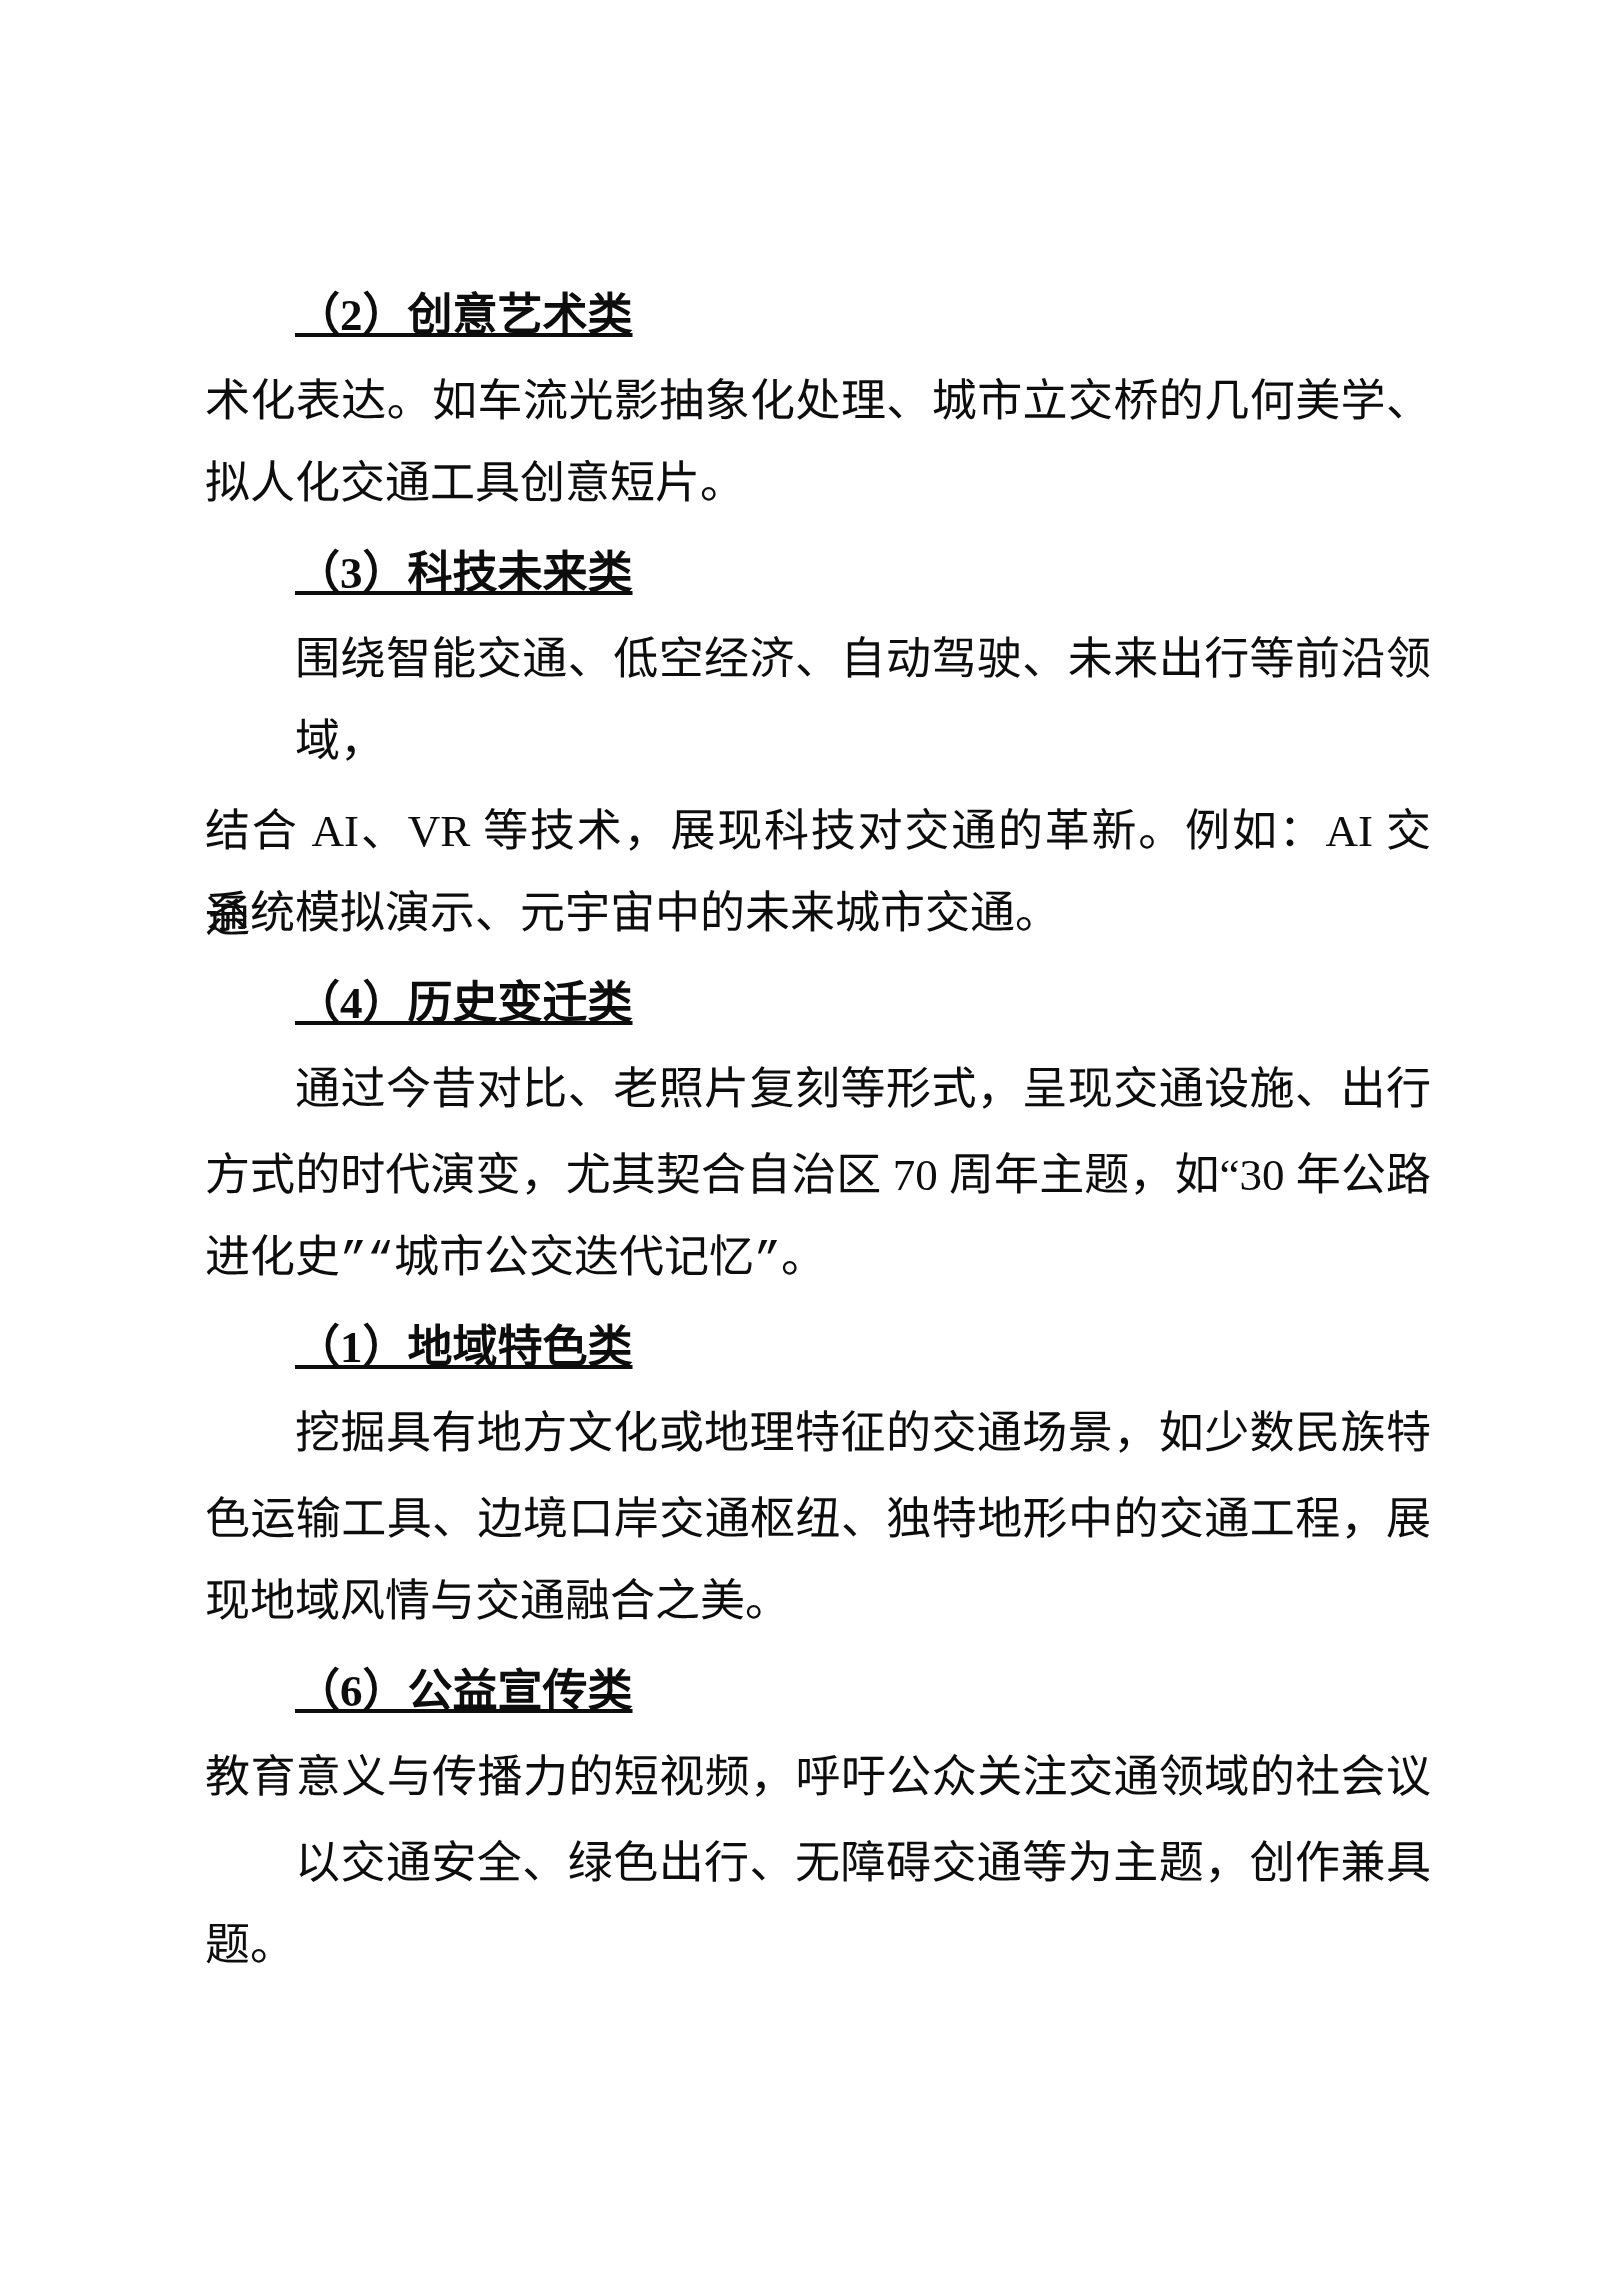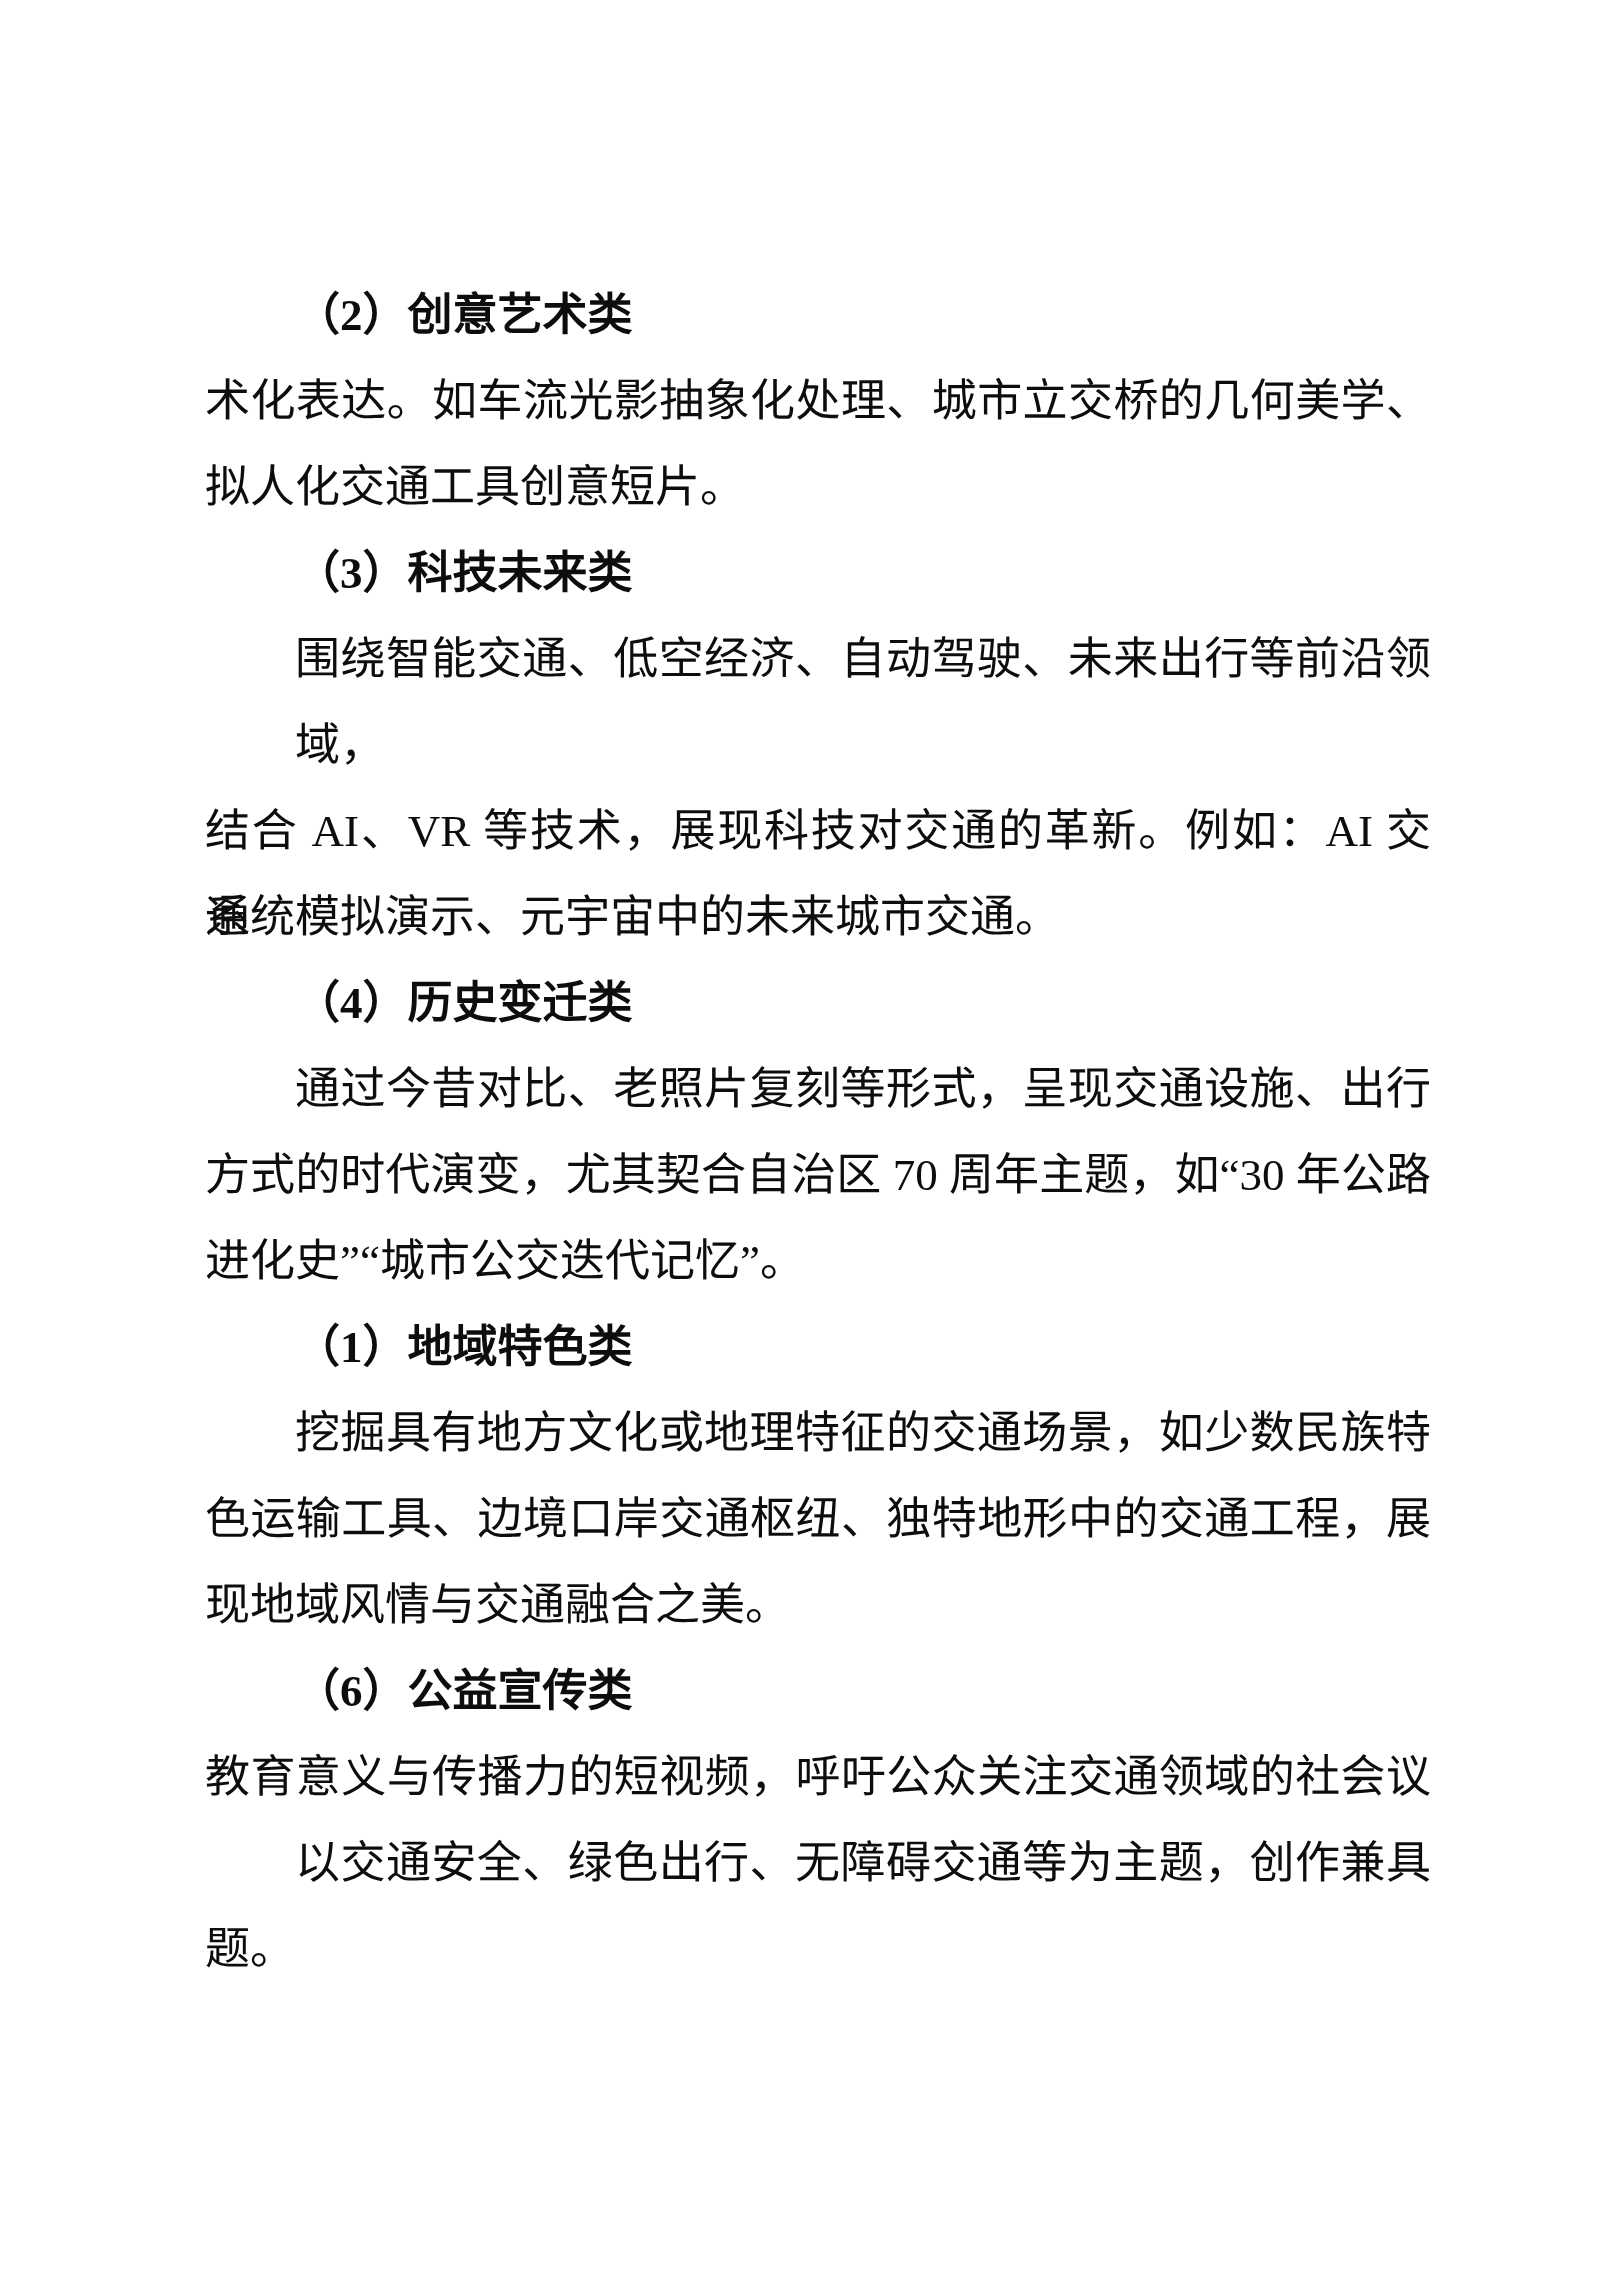--- a/index.html
+++ b/index.html
@@ -33,29 +33,31 @@
   .jf {
     white-space: normal;
     text-align: justify;
     text-align-last: justify;
   }
   
   .h {
     font-weight: bold;
     text-indent: 90px;
     text-align: left;
+    text-decoration: underline;
   }
   
   .ind {
     text-indent: 90px;
   }
   
   .lf {
     text-align: right;
     text-align-last: left;
+    font-family: Liberation Mono, monospace;
   }
 </style>
 </head>
 <body>
 
 <div class="page">
   <div class="content">
 
     <div class="line h">（2）创意艺术类</div>
     <div class="line jf">术化表达。如车流光影抽象化处理、城市立交桥的几何美学、</div>

